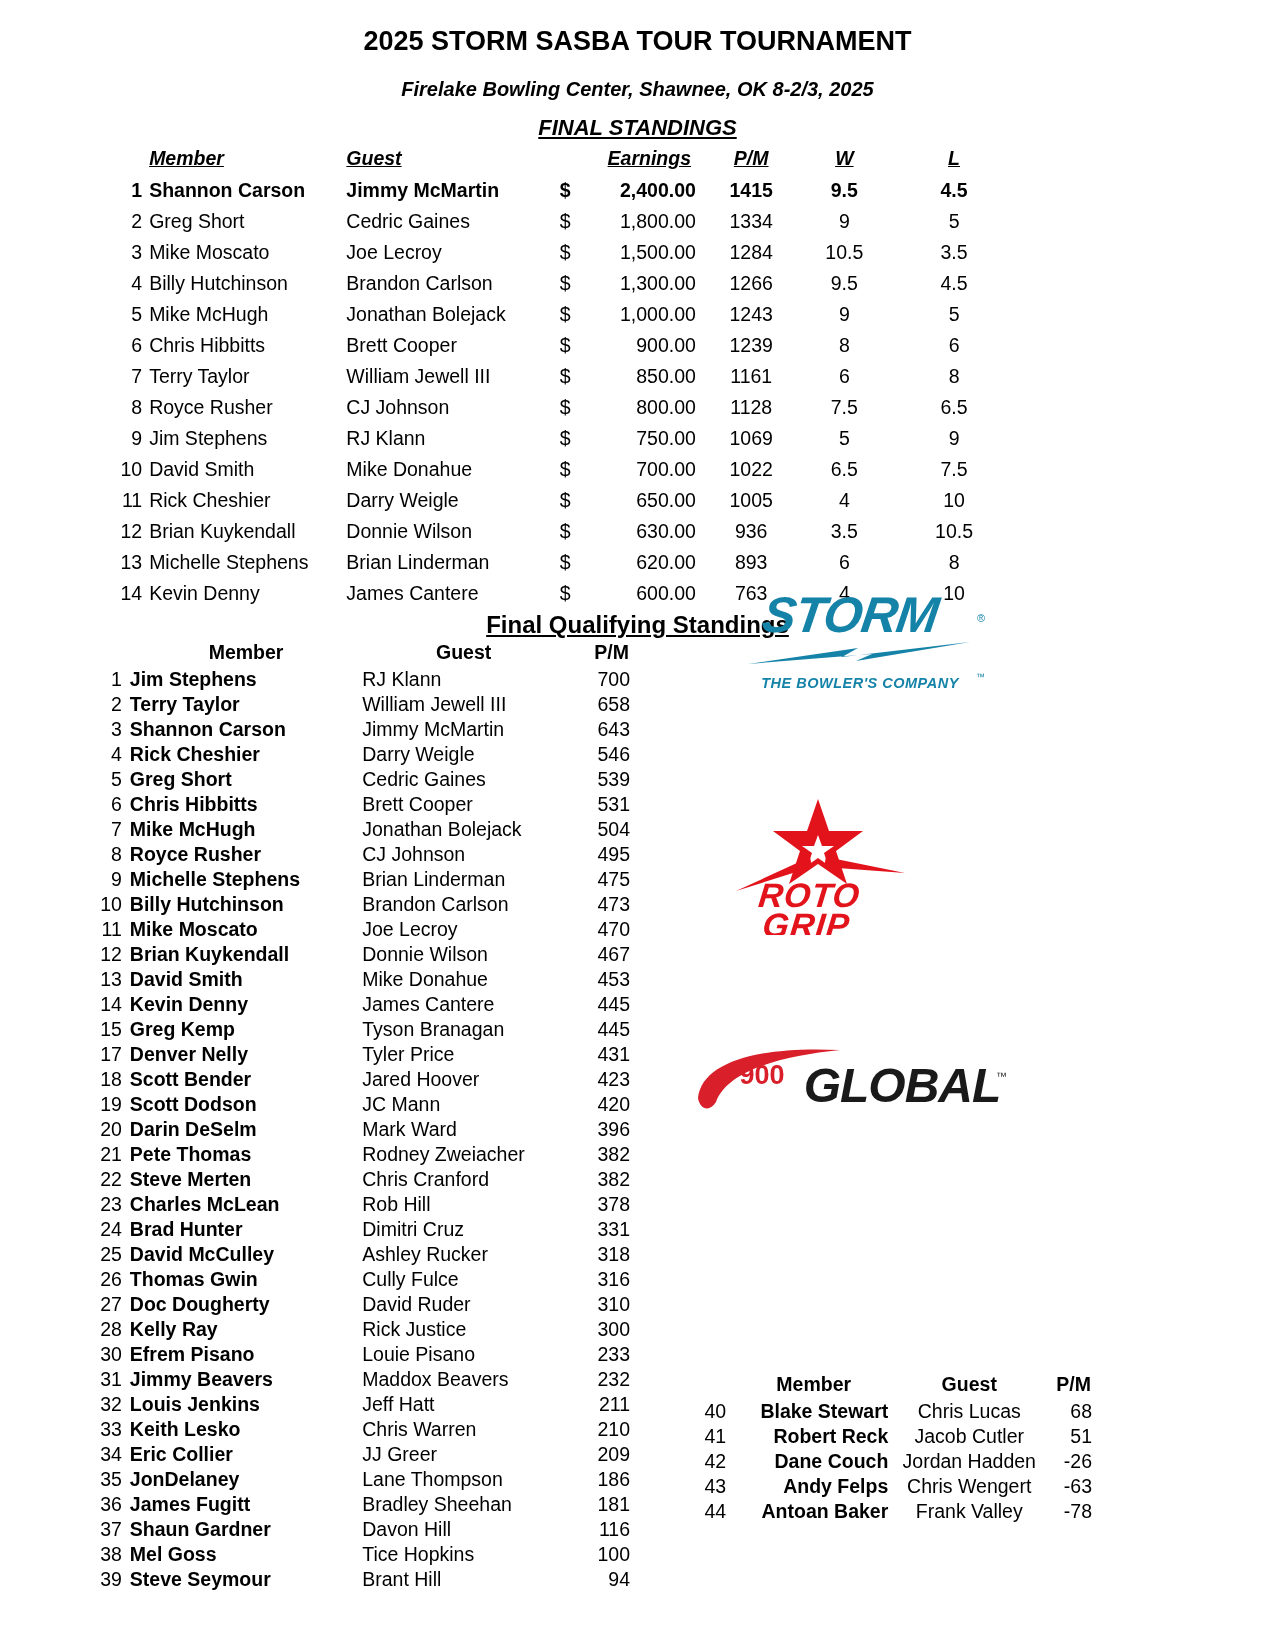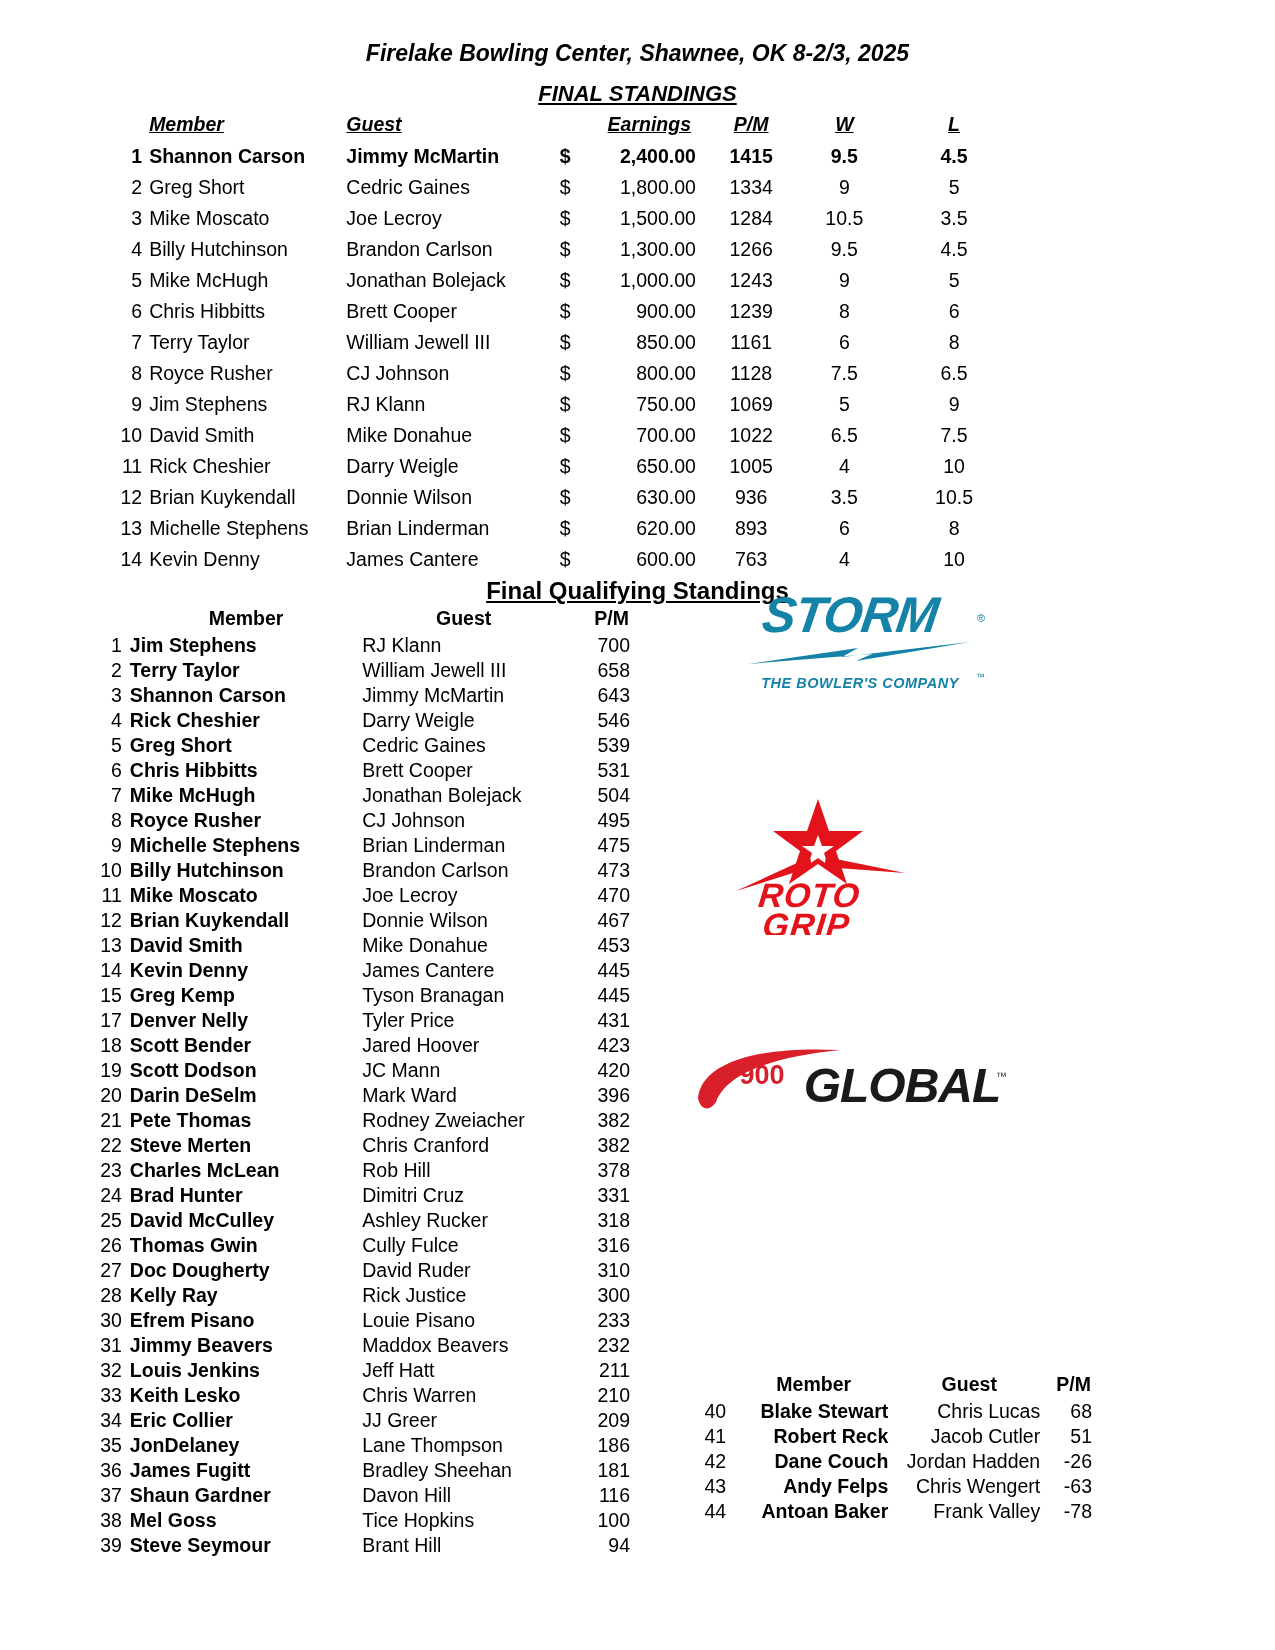--- a/index.html
+++ b/index.html
@@ -21,25 +21,25 @@
     text-align: center;
     padding-top: 26px;
   }
   .main-title {
     font-size: 27px;
     font-weight: bold;
     letter-spacing: 0px;
     line-height: 1.15;
   }
   .sub-title {
-    font-size: 23px;
+    font-size: 20px;
     font-weight: bold;
     font-style: italic;
     line-height: 1.25;
-    margin-top: 13px;
+    margin-top: 20px;
   }
   .section-title {
     font-size: 22px;
     font-weight: bold;
     font-style: italic;
     text-decoration: underline;
     line-height: 1.2;
     margin-top: 13px;
   }
   .section-title-2 {
@@ -129,40 +129,41 @@
     padding-bottom: 3px;
   }
   .overflow-table td {
     padding: 0;
     height: 25px;
     line-height: 25px;
     vertical-align: middle;
   }
   .o-rank   { width: 58px;  text-align: right; padding-right: 12px !important; }
   .o-member { width: 160px; text-align: right; font-weight: bold; padding-right: 10px !important;}
-  .o-guest  { width: 150px; text-align: right; }
+  .o-guest  { width: 150px; text-align: center; }
   .o-pm     { width: 52px;  text-align: right; }
   .overflow-table th.o-member { text-align: center; padding-right: 10px !important;}
   .overflow-table th.o-guest  { text-align: center; }
   .overflow-table th.o-pm     { text-align: right; }
 
   
   .logo {
     position: absolute;
   }
   #storm-logo   { left: 730px; top: 560px;  width: 260px; height: 135px; }
   #rotogrip-logo{ left: 700px; top: 795px;  width: 240px; height: 140px; }
   #global-logo  { left: 690px; top: 1040px; width: 330px; height: 80px; }
 
   .logo svg { display: block; width: 100%; height: 100%; }
 </style>
 </head>
 <body>
 
 <div class="title-block">
+  <div class="main-title">2025 STORM SASBA TOUR TOURNAMENT</div>
   <div class="sub-title">Firelake Bowling Center, Shawnee, OK  8-2/3, 2025</div>
   <div class="section-title">FINAL STANDINGS</div>
 </div>
 
 <table class="final-table">
   <thead>
     <tr>
       <th class="c-rank" style="text-decoration:none"></th>
       <th class="c-member">Member</th>
       <th class="c-guest">Guest</th>

